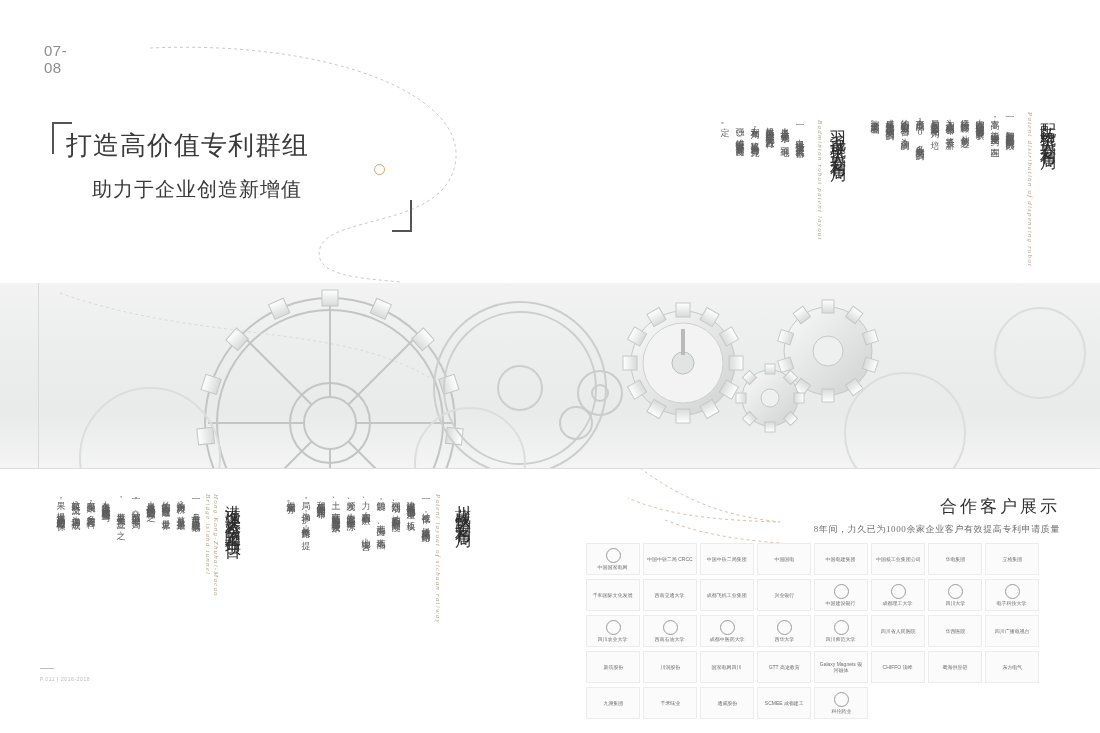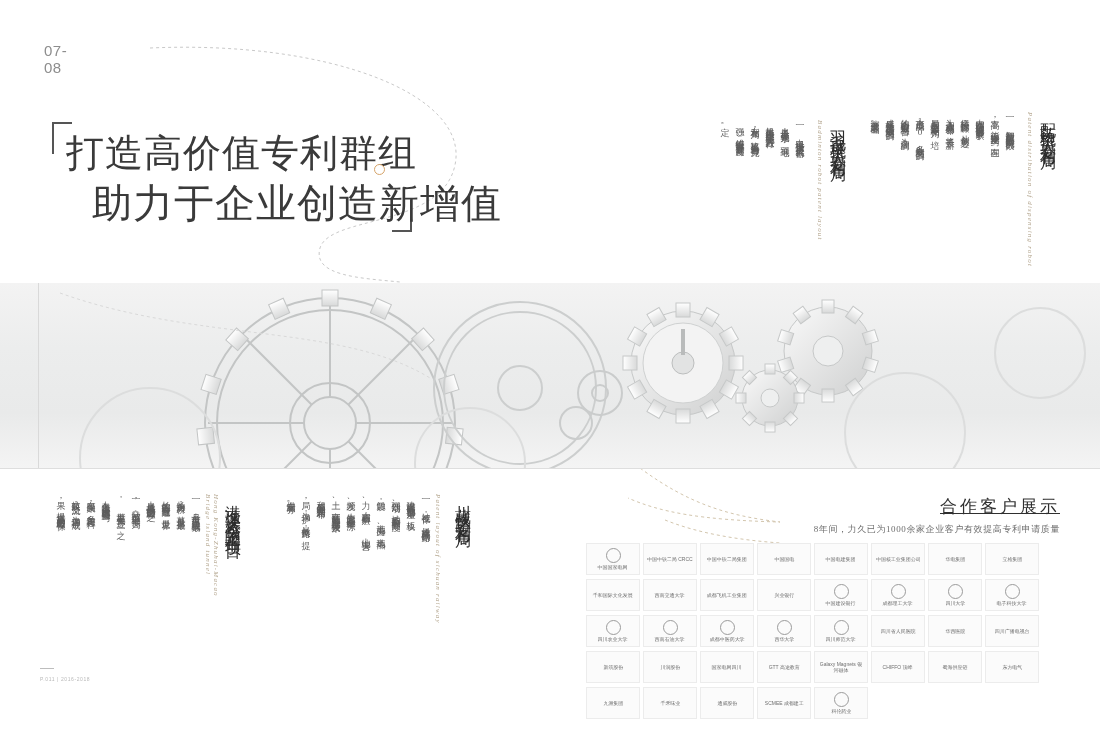--- a/index.html
+++ b/index.html
@@ -51,31 +51,31 @@
     bottom: 0;
     width: 18px;
     height: 30px;
     border-right: 2px solid #555;
     border-bottom: 2px solid #555;
   }
   .headline .line1 {
     position: absolute;
     left: 14px;
     top: 6px;
-    font-size: 38px;
+    font-size: 26px;
     letter-spacing: 1px;
     color: #3a3a3a;
     white-space: nowrap;
     font-family: Liberation Mono, monospace;
   }
   .headline .line2 {
     position: absolute;
     left: 40px;
     top: 54px;
-    font-size: 40px;
+    font-size: 20px;
     letter-spacing: 1px;
     color: #3a3a3a;
     white-space: nowrap;
   }
   .headline .dot {
     position: absolute;
     left: 322px;
     top: 42px;
     width: 9px;
     height: 9px;
@@ -148,21 +148,20 @@
 
   
   .partner-title {
     position: absolute;
     right: 40px;
     top: 495px;
     font-size: 17px;
     letter-spacing: 3px;
     color: #2f2f2f;
     text-align: left;
-    text-decoration: underline;
   }
   .partner-sub {
     position: absolute;
     right: 40px;
     top: 523px;
     font-size: 9px;
     letter-spacing: 0.6px;
     color: #6d6d6d;
     text-align: left;
   }

